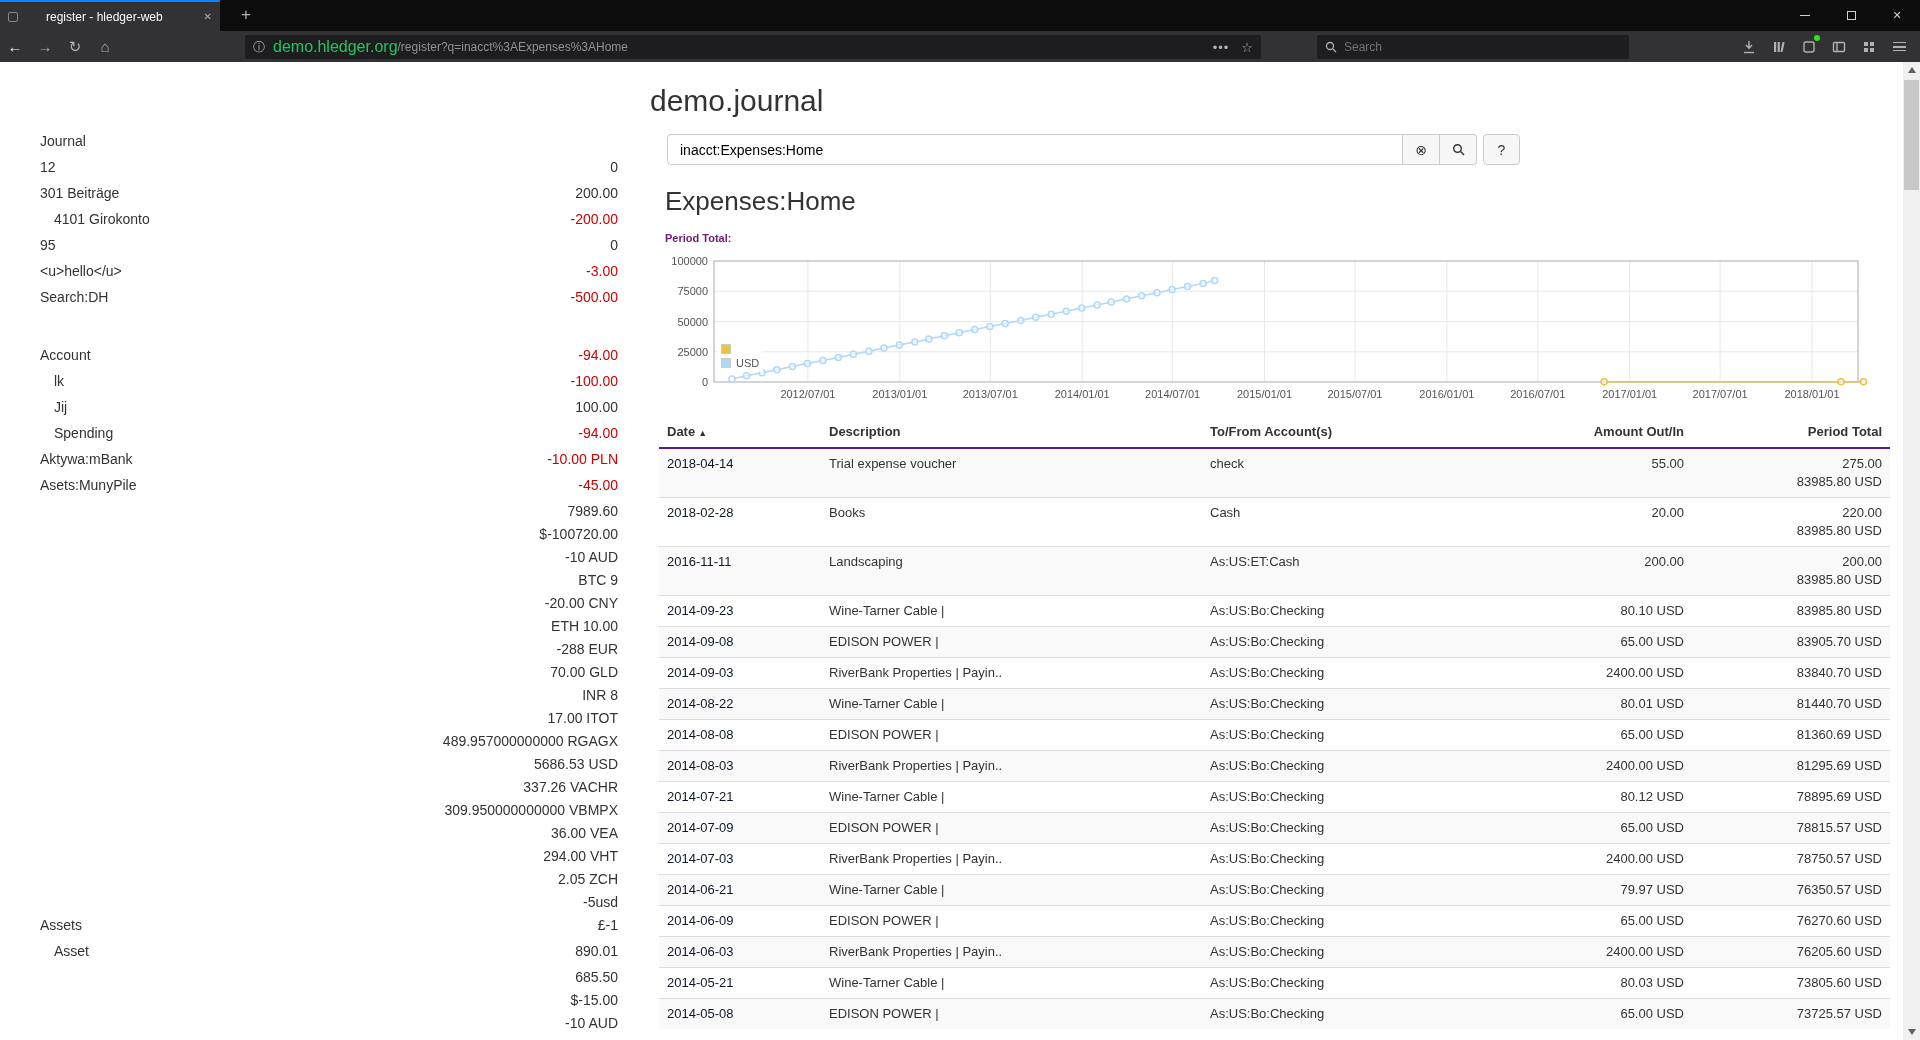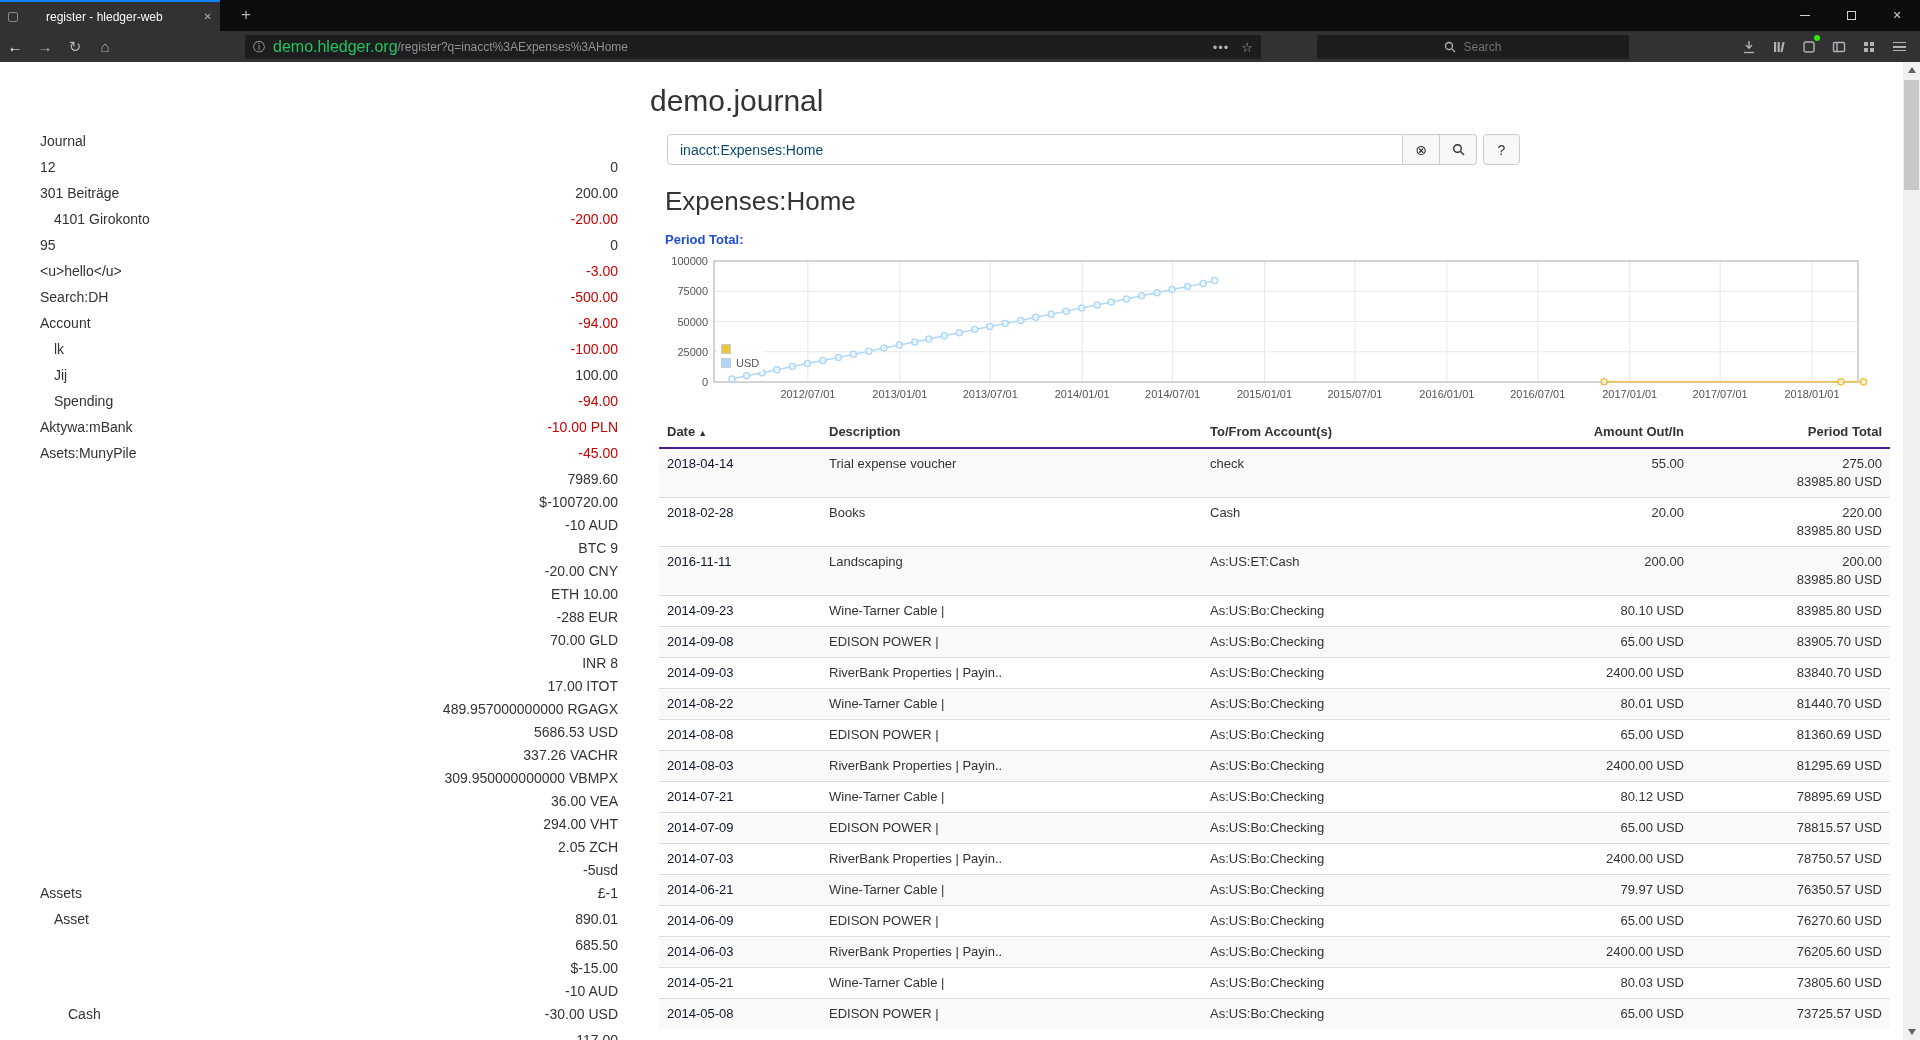--- a/index.html
+++ b/index.html
@@ -27,21 +27,21 @@
   .nav-icon.back { color:#f9f9fa; }
   .urlbar { position:absolute; left:245px; top:35px; width:1016px; height:24px; background:#1d1d1f;
             border-radius:2px; display:flex; align-items:center; padding:0 8px; }
   .urlbar .info-i { color:#b1b1b3; font-size:12px; margin-right:8px; }
   .url-host { color:#22c55e; font-size:16px; }
   .url-path { color:#919191; font-size:12px; }
   .urlbar .spacer { flex:1; }
   .urlbar .dots { color:#b1b1b3; font-size:13px; margin-right:12px; letter-spacing:1px; }
   .urlbar .star { color:#b1b1b3; font-size:13px; }
   .searchbox { position:absolute; left:1317px; top:35px; width:312px; height:24px; background:#1d1d1f;
-               border-radius:2px; display:flex; align-items:center; padding:6px 8px;justify-content:center; }
+               border-radius:2px; display:flex; align-items:center; padding:6px 8px; }
   .searchbox svg { margin-right:7px; }
   .search-ph { color:#717171; font-size:12px; }
   .toolbar-icons { position:absolute; right:6px; top:31px; height:31px; display:flex; align-items:center; }
   .tb-icon { width:30px; height:31px; display:flex; align-items:center; justify-content:center; position:relative; }
   .badge-green { position:absolute; right:4px; top:4px; width:6px; height:6px; border-radius:50%; background:#30e60b; }
   .burger { width:13px; height:9px; border-top:1.5px solid #b1b1b3; border-bottom:1.5px solid #b1b1b3; position:relative; }
   .burger::after { content:""; position:absolute; left:0; right:0; top:3.2px; height:1.5px; background:#b1b1b3; }
 
   
   .page { position:absolute; left:0; top:62px; width:1903px; height:978px; background:#fff; overflow:hidden; }
@@ -52,28 +52,28 @@
   .journal-title { display:block; line-height:23px; margin-bottom:3px; color:#333; text-decoration:none; }
   .acct-row { display:flex; align-items:flex-end; margin-bottom:3px; }
   .acct-name { line-height:23px; color:#333; text-decoration:none; white-space:nowrap; }
   .acct-bals { margin-left:auto; display:flex; flex-direction:column; align-items:flex-end; }
   .bal { line-height:23px; white-space:nowrap; }
   .bal.neg { color:#cc0000; }
 
   
   .searchform { position:absolute; left:667px; top:72px; display:flex; }
   .q-input { width:736px; height:31px; border:1px solid #ccc; border-radius:4px 0 0 4px; padding:0 12px;
-             font-size:14px; color:#0c4a6e; font-family:"Liberation Sans", sans-serif; }
+             font-size:14px; color:#000000; font-family:"Liberation Sans", sans-serif; }
   .btn { height:31px; width:37px; border:1px solid #ccc; background:#f7f7f7; font-size:14px; color:#333;
          display:flex; align-items:center; justify-content:center; }
   .btn.clear { border-left:none; }
   .btn.search { border-left:none; border-radius:0 4px 4px 0; }
   .btn.help { margin-left:6px; border-radius:4px; }
   .reg-heading { position:absolute; left:665px; top:124px; font-size:26px; font-weight:400; color:#333; }
-  .chart-label { position:absolute; left:665px; top:170px; font-size:13px; font-weight:bold; color:#1d4ed8; }
+  .chart-label { position:absolute; left:665px; top:170px; font-size:11px; font-weight:bold; color:#701a75; }
   .chart-wrap { position:absolute; left:667px; top:186px; width:1215px; height:170px; }
   .chart-wrap svg text.tick { font-size:11px; fill:#545454; font-family:"Liberation Sans", sans-serif; }
   .chart-legend { position:absolute; left:50px; top:92px; background:rgba(255,255,255,0.85); padding:2px 4px; }
   .lg-row { display:flex; align-items:center; height:14px; }
   .swatch { width:10px; height:10px; border:1px solid #ccc; margin-right:5px; flex:none; }
   .lg-label { font-size:11px; color:#545454; }
 
   
   .reg-table { position:absolute; left:659px; top:354px; width:1231px; border-collapse:collapse; font-size:13px; }
   .reg-table th { text-align:left; font-weight:bold; color:#333; padding:8px; border-bottom:2px solid #4c1d95;
@@ -217,21 +217,21 @@
             <span class="bal neg">-3.00</span>
           </span>
         </div>
         <div class="acct-row">
           <a class="acct-name" href="#" style="padding-left: 0px;">Search:DH</a>
           <span class="acct-bals">
             <span class="bal neg">-500.00</span>
           </span>
         </div>
         <div class="acct-row">
-          <a class="acct-name" href="#" style="padding-left: 0px;">Account</a>
+          <a class="acct-name" href="#" style="padding-left: 0px; margin-top: 32px;">Account</a>
           <span class="acct-bals">
             <span class="bal neg">-94.00</span>
           </span>
         </div>
         <div class="acct-row">
           <a class="acct-name" href="#" style="padding-left: 14px;">lk</a>
           <span class="acct-bals">
             <span class="bal neg">-100.00</span>
           </span>
         </div>

